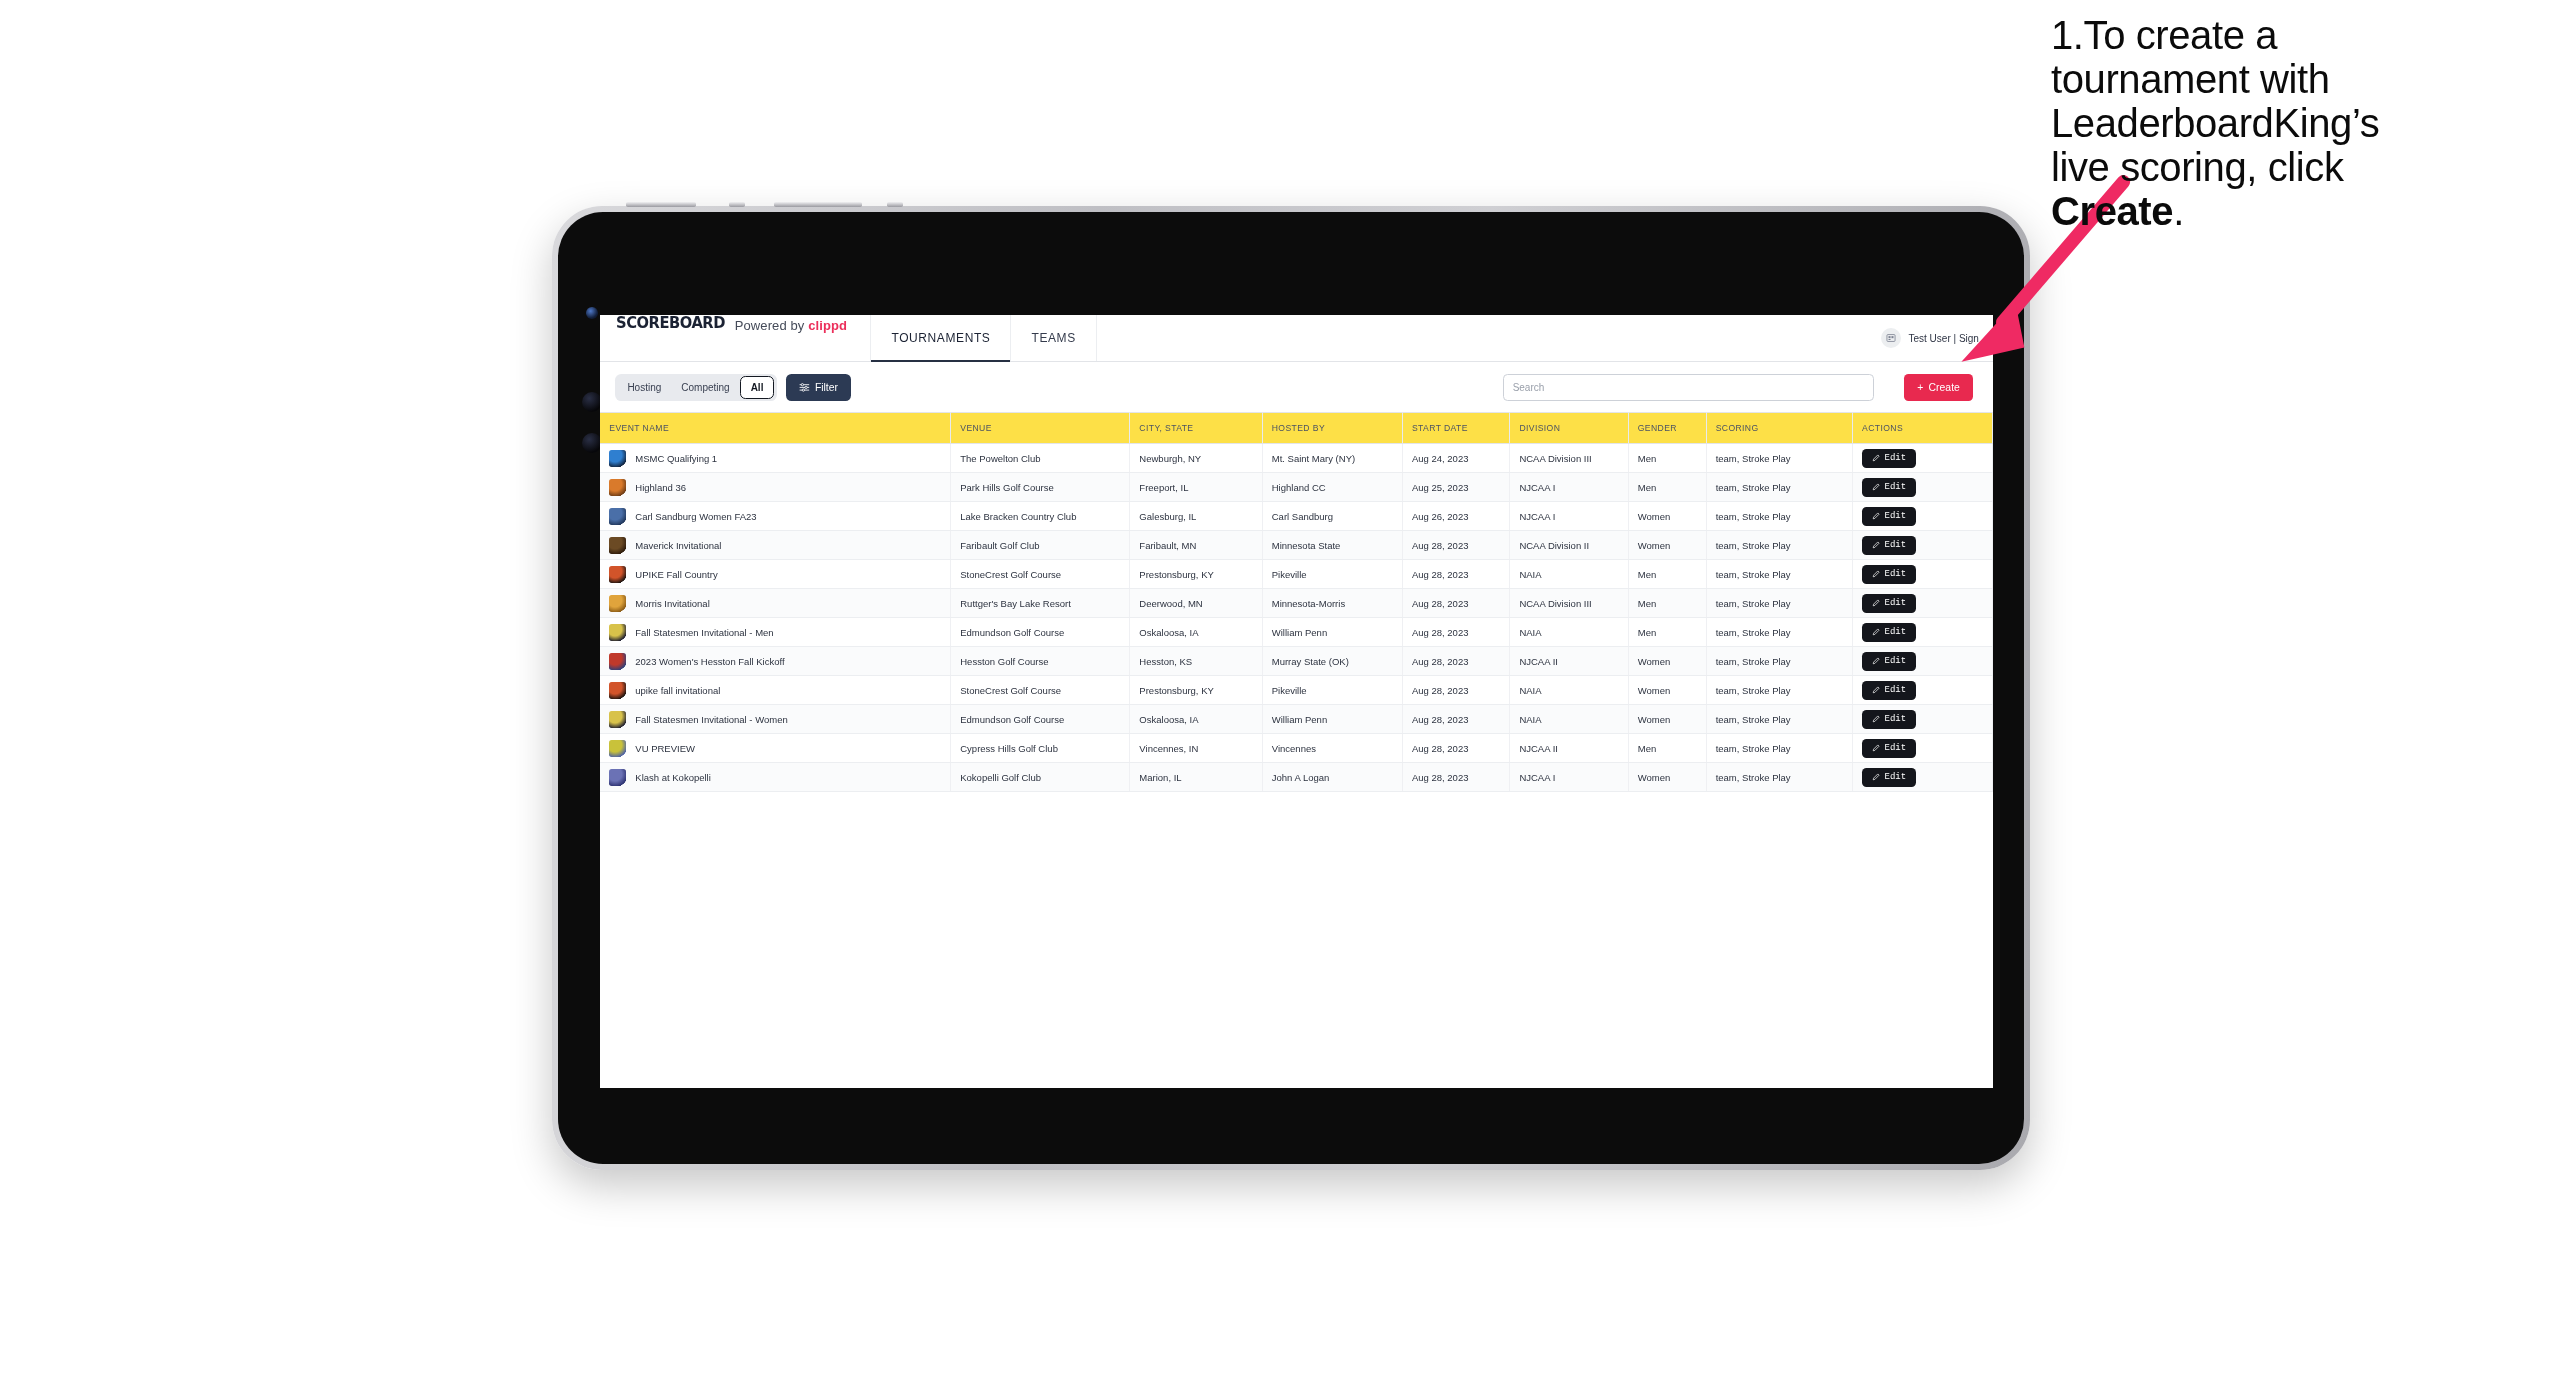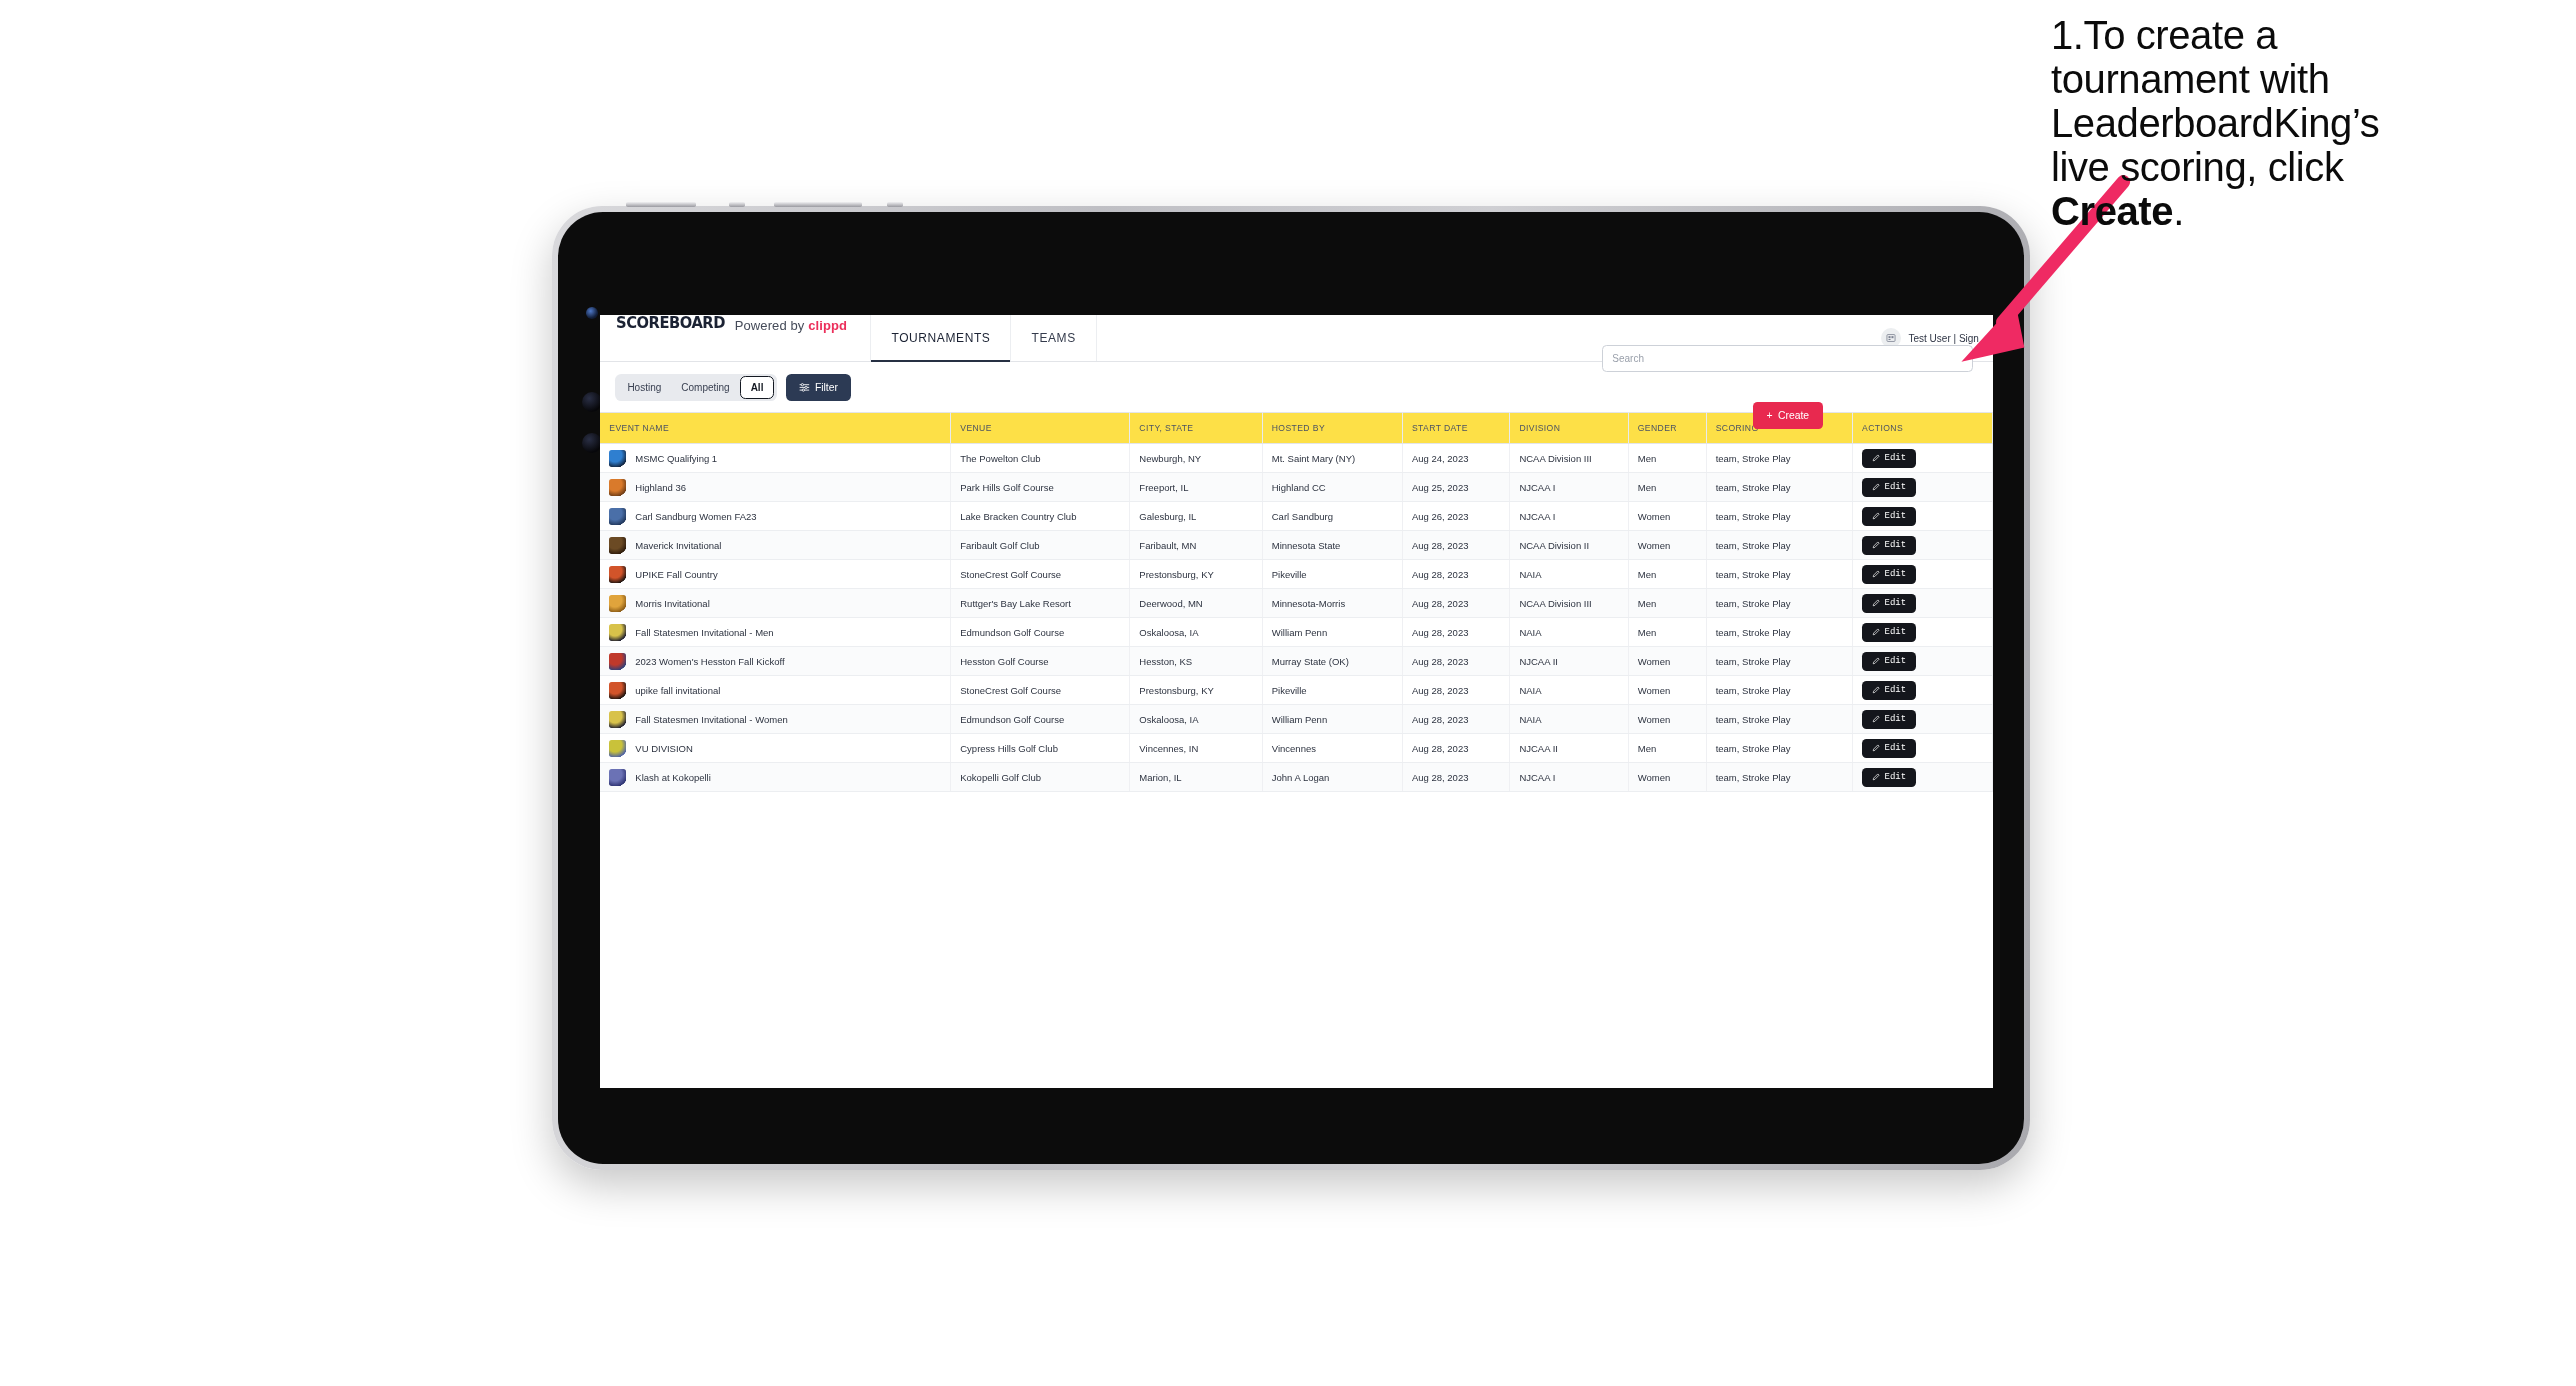--- a/index.html
+++ b/index.html
@@ -142,21 +142,21 @@
     background: #2c3a54;
     color: #fff;
     border-radius: 5.4px;
     display: flex; align-items: center; gap: 5.4px;
     padding: 0 12.6px;
     font-size: 10.4px;
     cursor: pointer;
     border: none;
     font-family: "Liberation Sans", sans-serif;
   }
-  .search-wrap { margin-left: auto; display:flex; align-items:center; gap: 30px; flex-direction: column; }
+  .search-wrap { margin-left: auto; display:flex; align-items:center; gap: 30px; }
   .search-input {
     width: 371px; height: 27px;
     border: 0.9px solid #cdd1d8;
     border-radius: 4.5px;
     padding: 0 9px;
     font-size: 10px; color: #2b3140;
     background: #fff;
     font-family: "Liberation Sans", sans-serif;
   }
   .search-input::placeholder { color: #9aa0ab; }
@@ -542,21 +542,21 @@
                       <svg width="8" height="8" viewBox="0 0 16 16">
                         <path d="M11.6 1.9l2.5 2.5-8.4 8.4-3.3.8.8-3.3z" fill="none" stroke="#ffffff" stroke-width="1.4" stroke-linejoin="round"></path>
                       </svg>
                       <span>Edit</span>
                     </button></td>
                 </tr>
                 <tr class="row">
                   <td>
                     <div class="evcell">
                       <span class="evlogo" style="background: radial-gradient(circle at 35% 30%, rgb(201, 194, 58) 0%, rgb(201, 194, 58) 42%, rgb(74, 95, 168) 78%, rgba(255, 255, 255, 0) 80%);"></span>
-                      <span>VU DIVISION</span>
+                      <span>VU PREVIEW</span>
                     </div>
                   </td>
                   <td>Cypress Hills Golf Club</td>
                   <td>Vincennes, IN</td>
                   <td>Vincennes</td>
                   <td>Aug 28, 2023</td>
                   <td>NJCAA II</td>
                   <td>Men</td>
                   <td>team, Stroke Play</td>
                   <td><button class="edit-btn">

